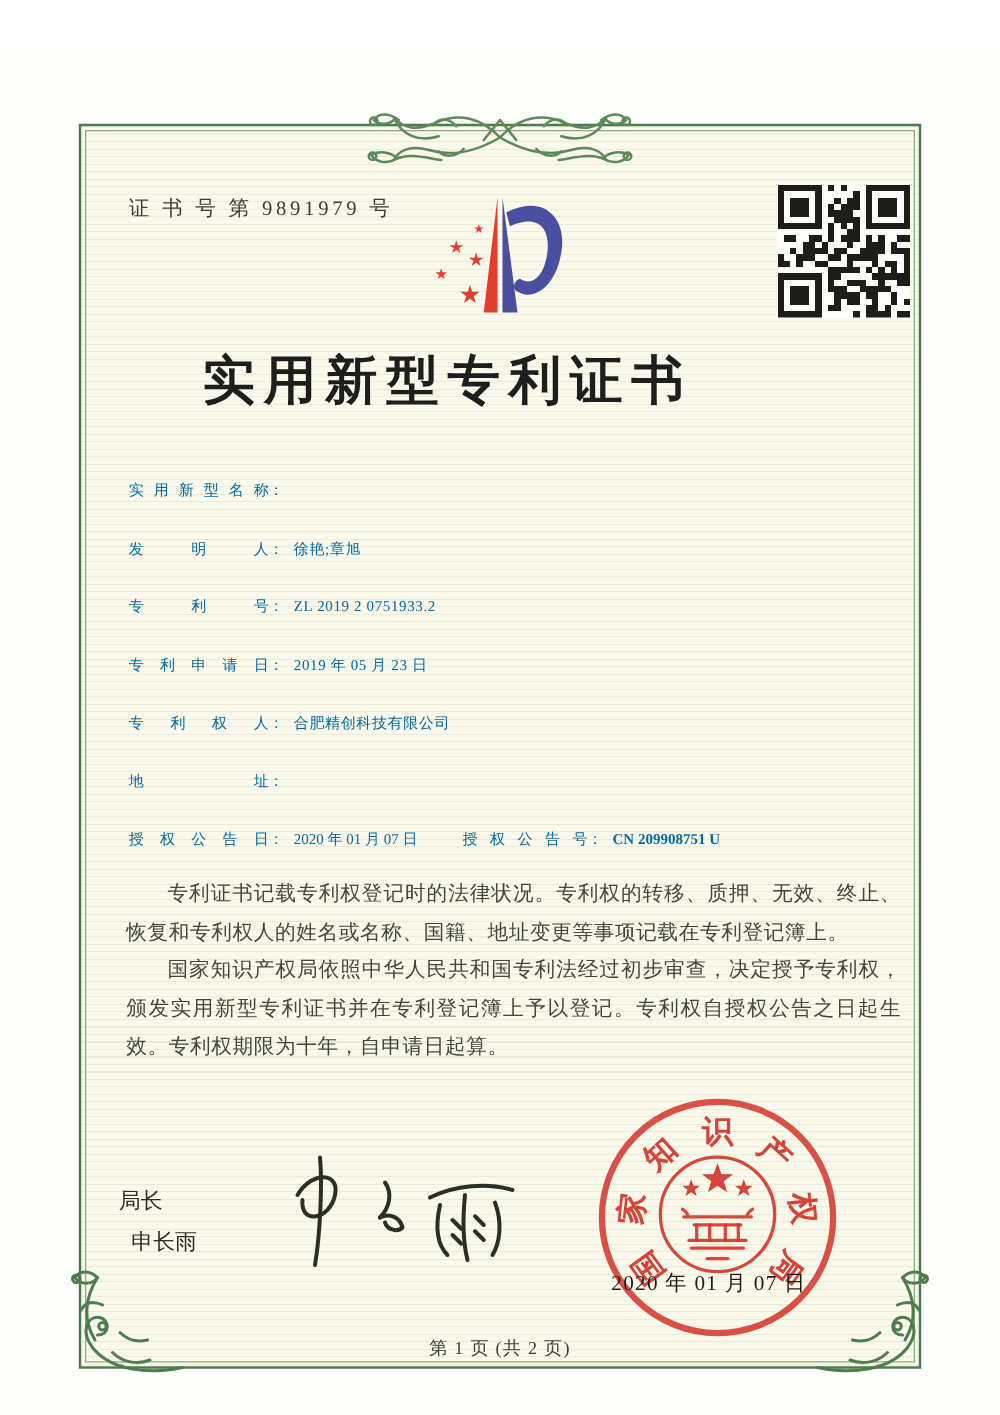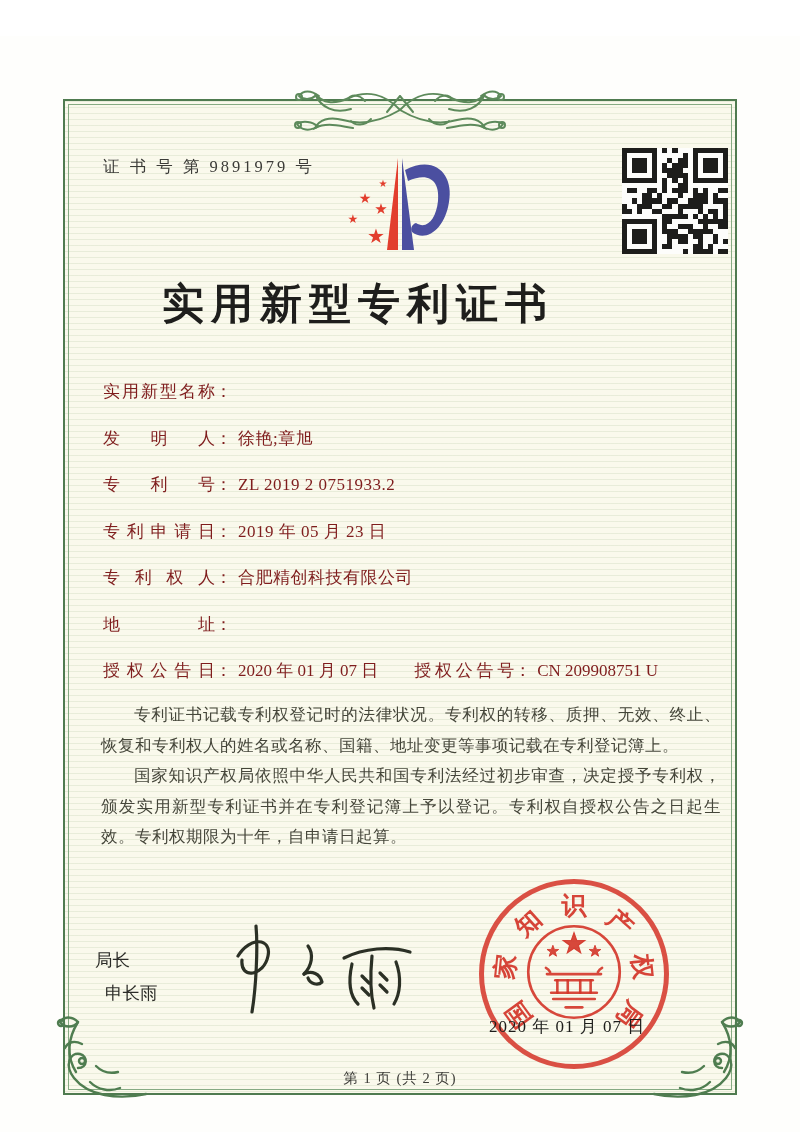--- a/index.html
+++ b/index.html
@@ -23,21 +23,21 @@
   .logo { position:absolute; left:330px; top:110px; width:136px; height:126px; }
   .logo .star { position:absolute; color:#e23e2e; line-height:1; transform:translate(-50%,-50%); }
 
   .qr { position:absolute; left:622px; top:112px; width:106px; height:106px; background:#fdfdfb; }
   .qr svg { width:100%; height:100%; display:block; }
 
   .title { position:absolute; left:0; top:240px; width:716px; text-align:center;
            font-size:42px; font-weight:600; letter-spacing:7px; color:#1e1e1c; }
 
   .fields { position:absolute; left:103px; top:341px; width:618px; }
-  .frow { display:flex; align-items:flex-start; margin-bottom:16.5px; font-size:17px; color:#7f1d1d; line-height:30px; }
+  .frow { display:flex; align-items:flex-start; margin-bottom:16.5px; font-size:12px; color:#0369a1; line-height:30px; }
   .flabel { width:112px; text-align:justify; text-align-last:justify; flex:0 0 112px; }
   .fcolon { flex:0 0 14px; }
   .fvalue { flex:1 1 auto; padding-left:6px; letter-spacing:0.5px; }
   .frow.grant { margin-bottom:0; }
   .grant-right { display:flex; margin-left:36px; }
   .grant-right .flabel { width:100px; flex:0 0 100px; }
 
   .body-text { position:absolute; left:101px; top:664px; width:620px;
                font-size:16.5px; line-height:1.85; color:#45463a; text-align:justify; letter-spacing:0.5px; }
   .body-text p { text-indent:2em; }
@@ -413,21 +413,21 @@
       <span class="flabel">地址</span>
         <span class="fcolon">：</span>
     </div>
     <div class="frow grant">
       <span class="flabel">授权公告日</span>
         <span class="fcolon">：</span>
       <span style="padding-left:6px;">2020 年 01 月 07 日</span>
       <span class="grant-right">
         <span class="flabel">授权公告号</span>
           <span class="fcolon">：</span>
-        <span style="padding-left:6px;">CN 209908751 U</span>
+        <span style="padding-left:6px;font-weight:bold;">CN 209908751 U</span>
       </span>
     </div>
   </div>
 
   <div class="body-text">
     <p>专利证书记载专利权登记时的法律状况。专利权的转移、质押、无效、终止、恢复和专利权人的姓名或名称、国籍、地址变更等事项记载在专利登记簿上。</p>
     <p>国家知识产权局依照中华人民共和国专利法经过初步审查，决定授予专利权，颁发实用新型专利证书并在专利登记簿上予以登记。专利权自授权公告之日起生效。专利权期限为十年，自申请日起算。</p>
   </div>
 
   <div class="director">局长</div>

